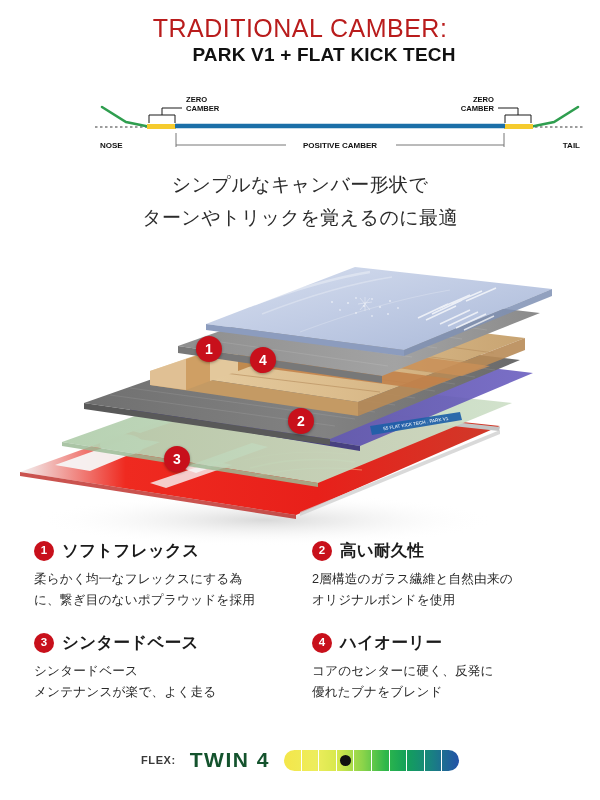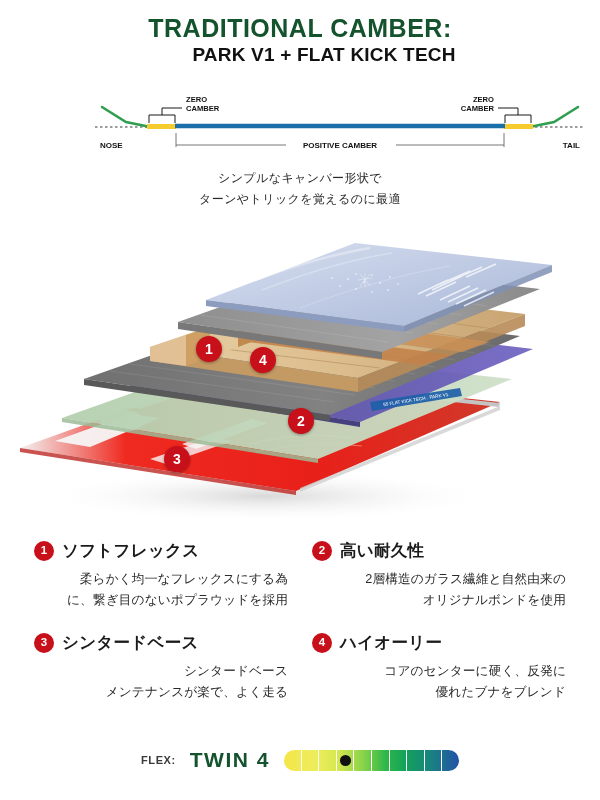--- a/index.html
+++ b/index.html
@@ -13,23 +13,23 @@
     position: relative;
   }
 
   
   .title-block {
     padding-top: 14px;
     text-align: center;
   }
   .title-main {
     font-size: 25px;
-    font-weight: bold;
+    font-weight: normal;
     letter-spacing: 0.5px;
-    color: #14532d;
+    color: #b91c1c;
     line-height: 1.12;
   }
   .title-sub {
     font-size: 19px;
     font-weight: bold;
     letter-spacing: 0.2px;
     color: #111111;
     line-height: 1.2;
     margin-top: 2px;
     margin-left: 48px;
@@ -43,21 +43,21 @@
     margin-top: 14px;
     padding-left: 40px;
   }
   .camber-svg { display: block; }
 
   
   .jp-subtitle {
     text-align: center;
     margin-top: 9px;
     color: #2b2b2b;
-    font-size: 12px;
+    font-size: 19px;
     line-height: 1.75;
     letter-spacing: 0.4px;
   }
   .jp-subtitle div { white-space: nowrap; }
 
   
   .board-wrap {
     position: relative;
     width: 600px;
     height: 305px;
@@ -125,21 +125,21 @@
     font-weight: bold;
     color: #1a1a1a;
     letter-spacing: 0.3px;
   }
   .feature-desc {
     font-size: 12.7px;
     line-height: 1.62;
     color: #2a2a2a;
     letter-spacing: 0.1px;
   }
-  .feature-desc div { white-space: nowrap; text-align: right; }
+  .feature-desc div { white-space: nowrap; }
 
   
   .flex-row {
     position: absolute;
     left: 0;
     top: 748px;
     width: 600px;
     display: flex;
     align-items: center;
     justify-content: center;

